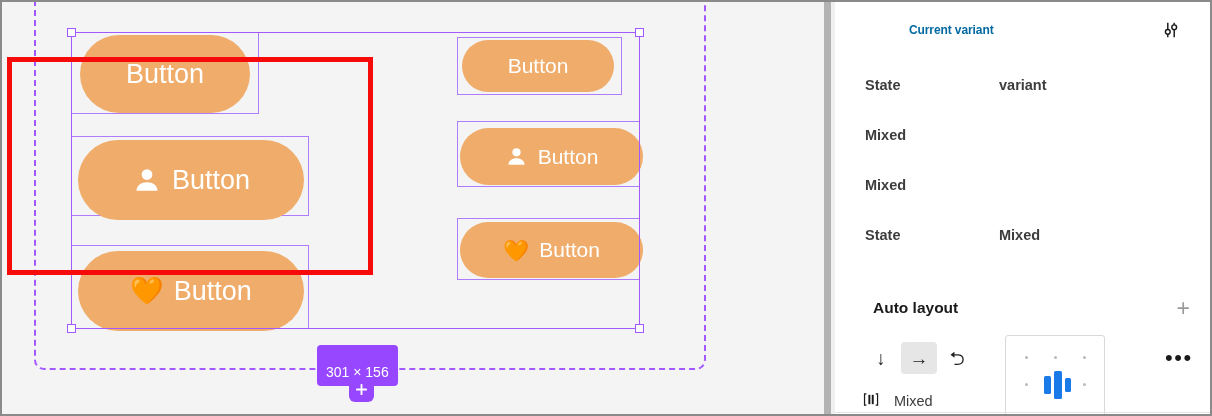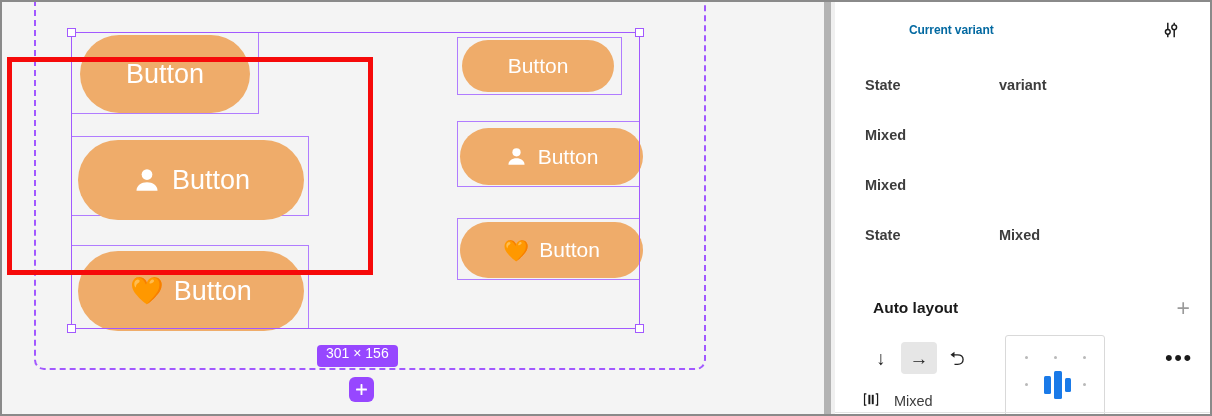--- a/index.html
+++ b/index.html
@@ -92,21 +92,21 @@
 
   .person-icon { display:block; }
 
   
   .size-badge {
     position: absolute;
     background: #9747ff;
     color: #ffffff;
     font-size: 14px;
     line-height: 1;
-    padding: 1px 9px 7px;
+    padding: 20px 9px 7px;
     border-radius: 4px;
     white-space: nowrap;
   }
   .plus-btn {
     position: absolute;
     width: 25px; height: 25px;
     background: #9747ff;
     border-radius: 6px;
     display: flex; align-items: center; justify-content: center;
   }

